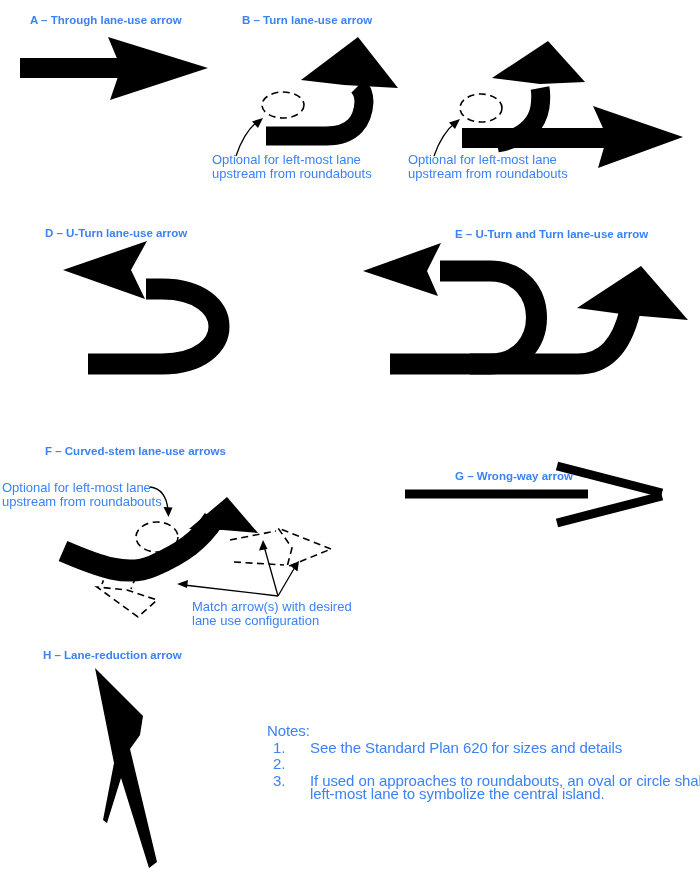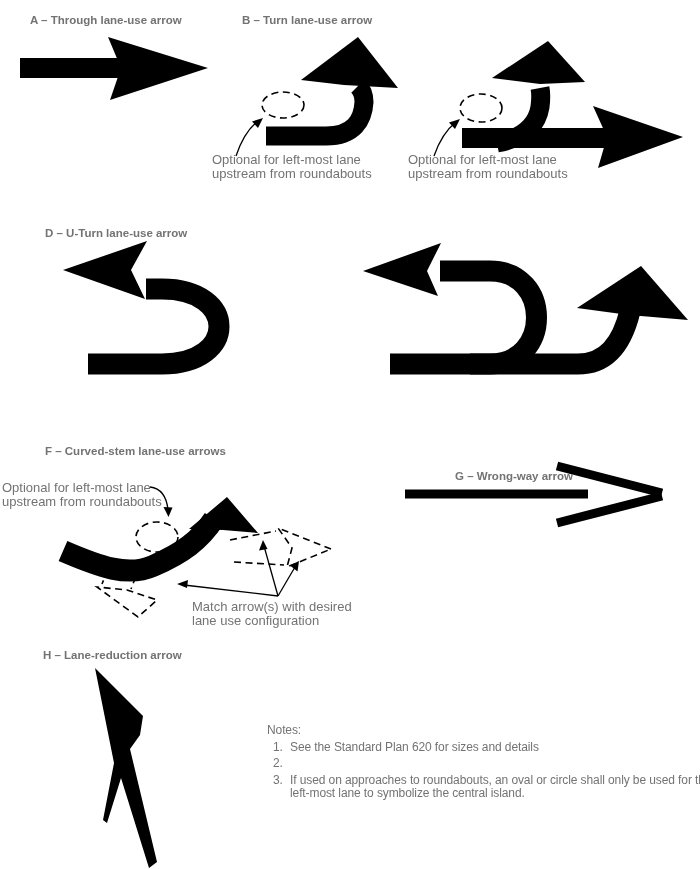--- a/index.html
+++ b/index.html
@@ -1,25 +1,25 @@
 <!DOCTYPE html>
 <html><head>
 <meta charset="utf-8">
 <style>
   html,body{margin:0;padding:0;background:#fff;}
   .page{position:relative;width:700px;height:869px;background:#ffffff;
-        font-family:"Liberation Sans",sans-serif;color:#737373;overflow:hidden;}
+        font-family:"Liberation Sans",sans-serif;color:#3b82f6;overflow:hidden;}
   .abs{position:absolute;}
   .title{font-weight:bold;font-size:11.5px;line-height:14px;white-space:nowrap;}
   .note{font-size:13px;line-height:13.5px;white-space:pre-line;}
-  .notes{font-size:12px;line-height:13.5px;letter-spacing:-0.1px;}
+  .notes{font-size:15px;line-height:13.5px;letter-spacing:-0.1px;}
   .notes-heading{white-space:nowrap;}
   .note-item{display:flex;margin-top:3px;padding-left:6px;}
   .note-num{width:17px;flex:0 0 17px;}
-  .note-text{white-space:pre;}
+  .note-text{white-space:pre;margin-left:20px;}
   svg{position:absolute;left:0;top:0;}
 </style>
 </head>
 <body>
 
 <div class="page">
 
   <svg width="700" height="869" viewBox="0 0 700 869">
 
     <g fill="#000">
@@ -96,20 +96,21 @@
     </g>
 
     <g fill="#000">
       <path d="M95,668 L143,716 L140,735 L130,749 L157,862 L149,868 L121,778 L107,823 L103,820 L114,763 Z"></path>
     </g>
   </svg>
 
   <div class="abs title" style="left:30px;top:13px">A – Through lane-use arrow</div>
   <div class="abs title" style="left:242px;top:13px">B – Turn lane-use arrow</div>
   <div class="abs title" style="left:45px;top:226px">D – U-Turn lane-use arrow</div>
+  <div class="abs title" style="left:455px;top:227px">E – U-Turn and Turn lane-use arrow</div>
   <div class="abs title" style="left:45px;top:444px">F – Curved-stem lane-use arrows</div>
   <div class="abs title" style="left:455px;top:469px">G – Wrong-way arrow</div>
   <div class="abs title" style="left:43px;top:648px">H – Lane-reduction arrow</div>
 
   <div class="abs note" style="left:212px;top:153px">Optional for left-most lane
 upstream from roundabouts</div>
   <div class="abs note" style="left:408px;top:153px">Optional for left-most lane
 upstream from roundabouts</div>
   <div class="abs note" style="left:2px;top:481px">Optional for left-most lane
 upstream from roundabouts</div>

